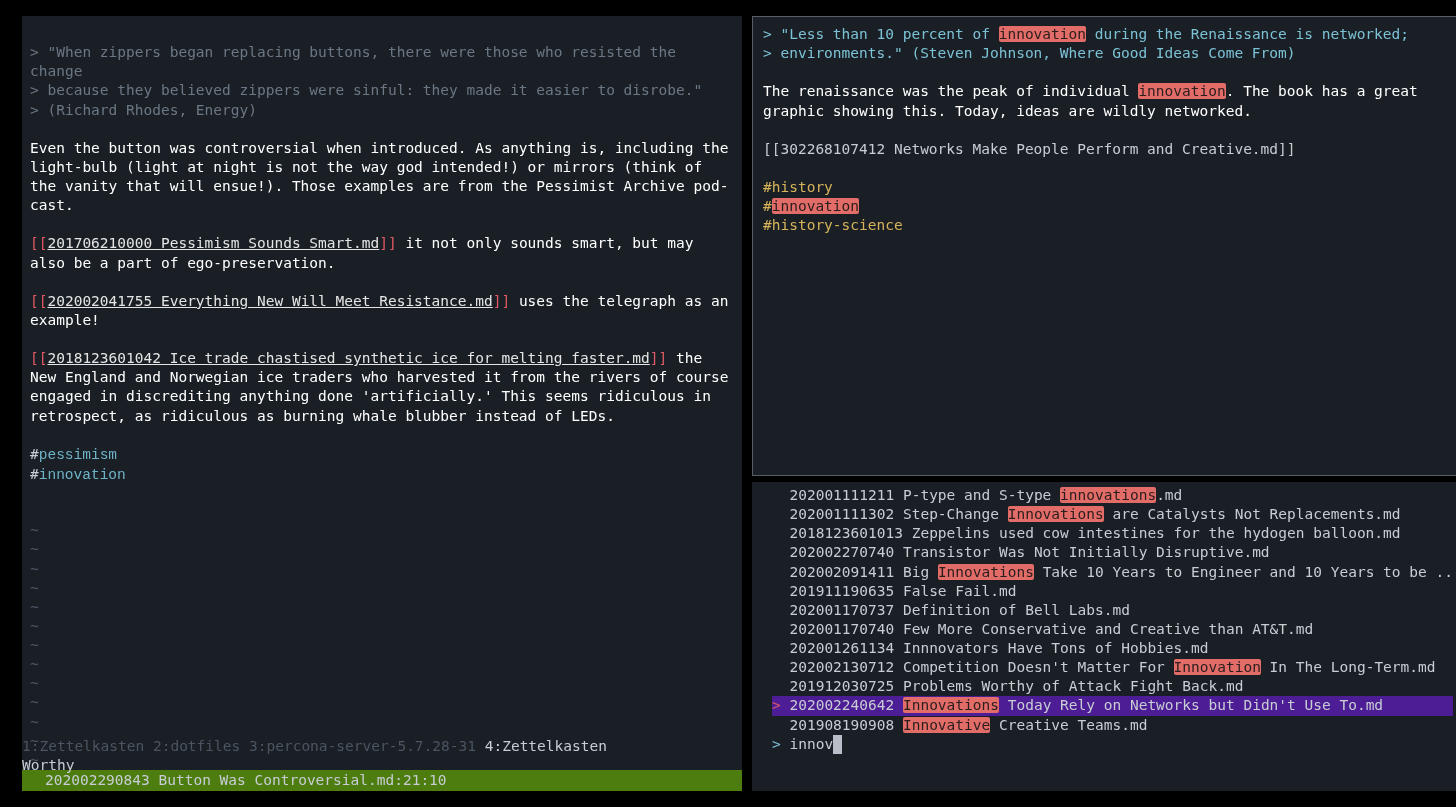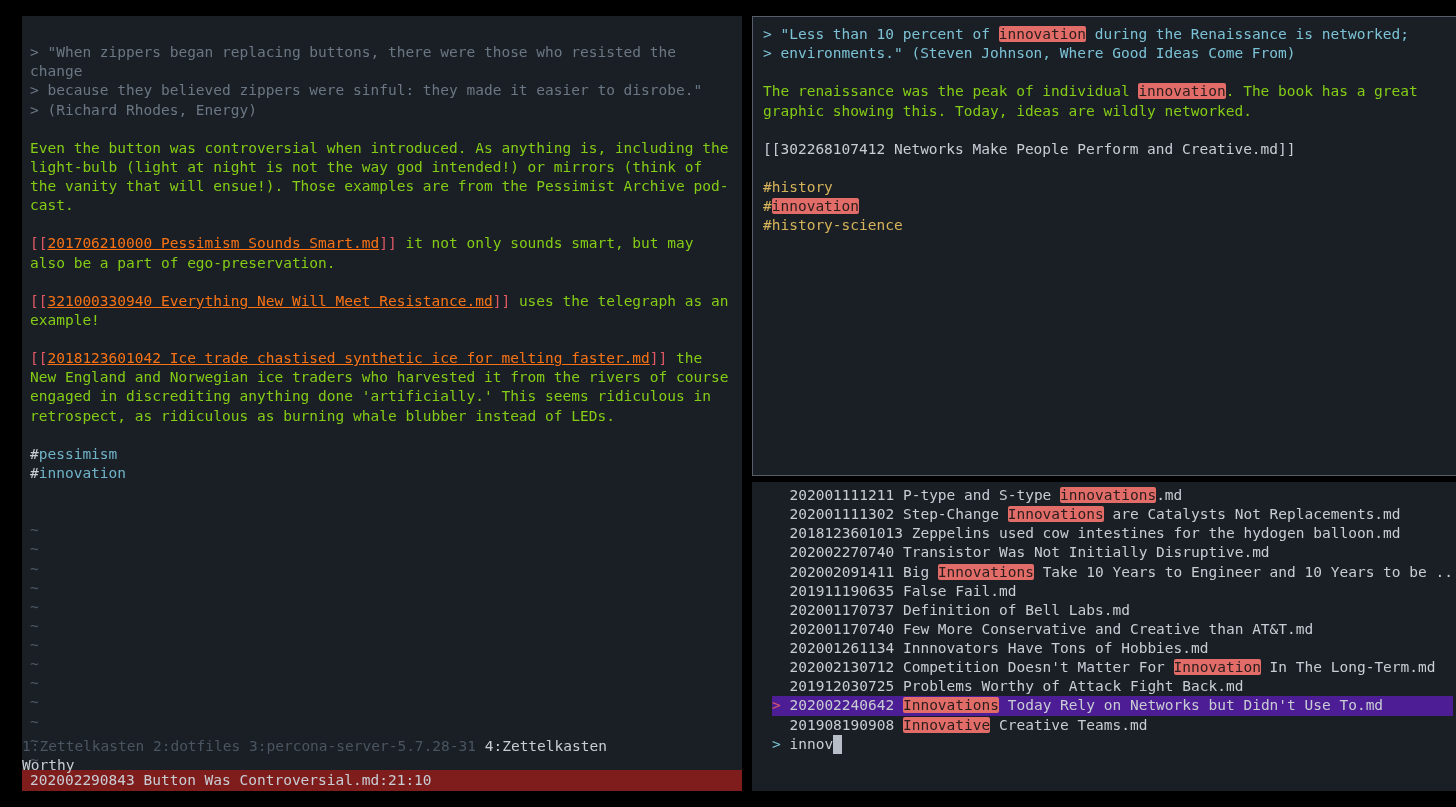--- a/index.html
+++ b/index.html
@@ -45,32 +45,32 @@
     background: #1a1f25;
     padding: 4px 20px;
     overflow: hidden;
   }
   .content {
     padding: 0 8px;
     white-space: pre-wrap;
     flex: 1;
   }
   .quote { color: #6b7784; }
-  .text  { color: #84cc16; }
+  .text  { color: #ffffff; }
   .link-br { color: #e15964; }
-  .link    { color: #f97316; text-decoration: underline; text-align: right; }
+  .link    { color: #e5e5e5; text-decoration: underline; text-align: right; }
   .wikilink { color: #c8cdd4; }
   .hashmark { color: #c8cdd4; }
-  .tagname  { color: #6fb3c9; }
+  .tagname  { color: #6fb3c9; font-family: Liberation Mono, monospace; }
   .tag-yellow { color: #d6b35a; }
   .filler { color: #4a5561; padding-left: 8px; }
   .statusbar {
-    background: #7f1d1d;
+    background: #4d7c0f;
     color: #c8cdd4;
-    padding: 1px 8px;
+    padding: 1px 23px;
   }
   .tabbar {
     color: #4a5561;
     padding-top: 4px;
     display: flex;
     justify-content: flex-end;
     width: 100%;
     position: absolute;
     bottom: 32px;
     left: 22px;
@@ -110,21 +110,21 @@
   <div class="left-pane">
     <div class="content">
 <span class="quote">&gt; "When zippers began replacing buttons, there were those who resisted the change</span>
 <span class="quote">&gt; because they believed zippers were sinful: they made it easier to disrobe."</span>
 <span class="quote">&gt; (Richard Rhodes, Energy)</span>
 
 <span class="text">Even the button was controversial when introduced. As anything is, including the light-bulb (light at night is not the way god intended!) or mirrors (think of the vanity that will ensue!). Those examples are from the Pessimist Archive pod-cast.</span>
 
 <span class="link-br">[[</span><span class="link">201706210000 Pessimism Sounds Smart.md</span><span class="link-br">]]</span><span class="text"> it not only sounds smart, but may also be a part of ego-preservation.</span>
 
-<span class="link-br">[[</span><span class="link">321000330940 Everything New Will Meet Resistance.md</span><span class="link-br">]]</span><span class="text"> uses the telegraph as an example!</span>
+<span class="link-br">[[</span><span class="link">202002041755 Everything New Will Meet Resistance.md</span><span class="link-br">]]</span><span class="text"> uses the telegraph as an example!</span>
 
 <span class="link-br">[[</span><span class="link">2018123601042 Ice trade chastised synthetic ice for melting faster.md</span><span class="link-br">]]</span><span class="text"> the New England and Norwegian ice traders who harvested it from the rivers of course engaged in discrediting anything done 'artificially.' This seems ridiculous in retrospect, as ridiculous as burning whale blubber instead of LEDs.</span>
 
 <span class="hashmark">#</span><span class="tagname">pessimism</span>
 <span class="hashmark">#</span><span class="tagname">innovation</span>
 </div>
 <div class="filler">~</div>
 <div class="filler">~</div>
 <div class="filler">~</div>
 <div class="filler">~</div>

